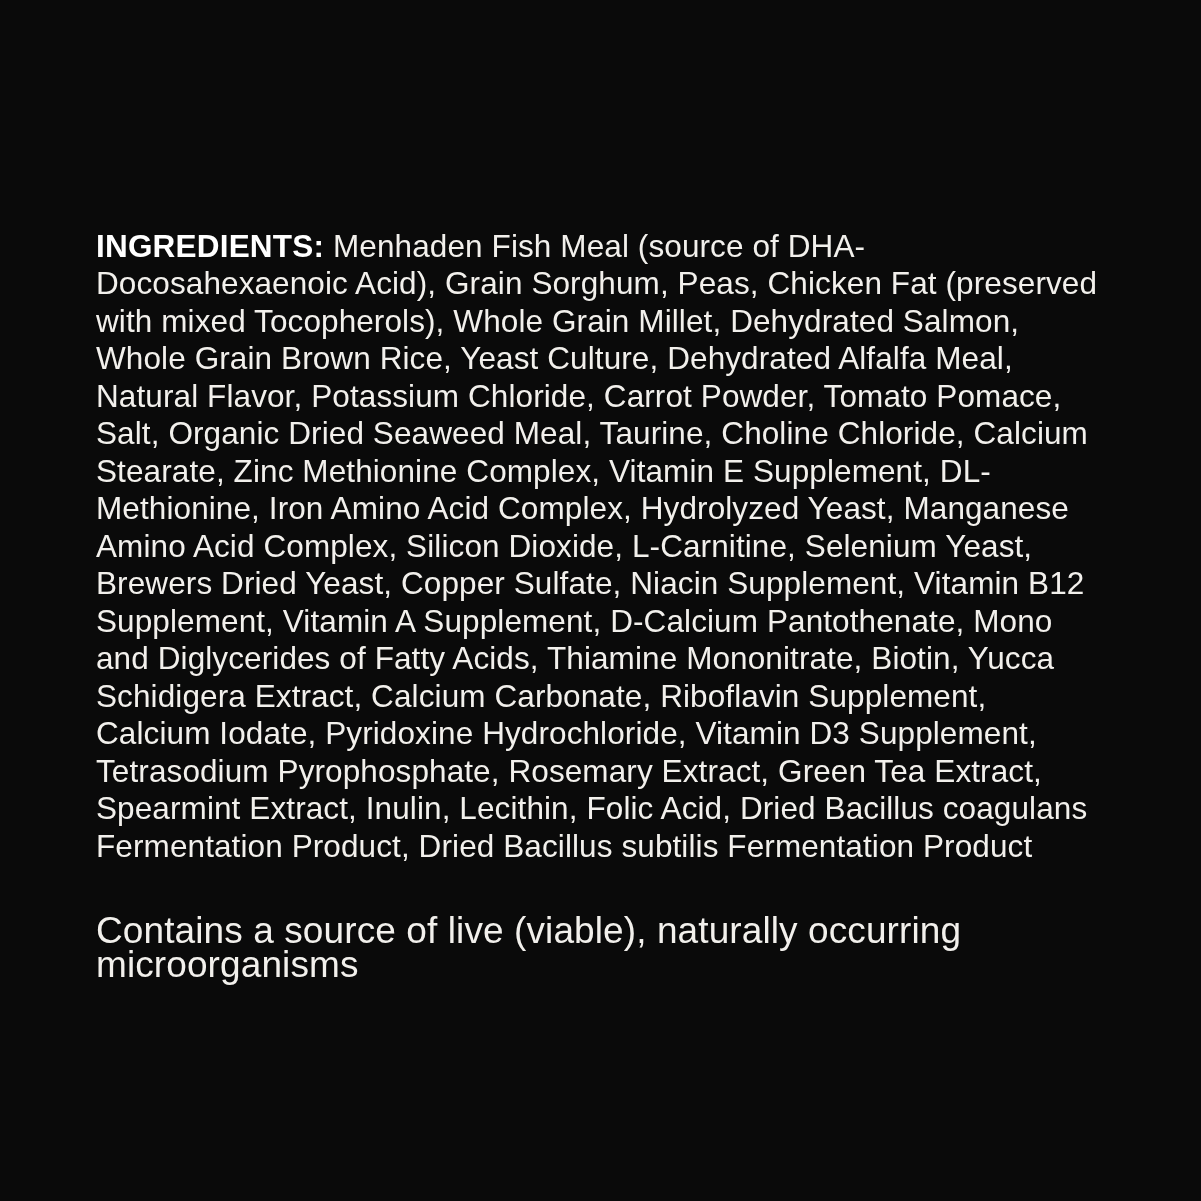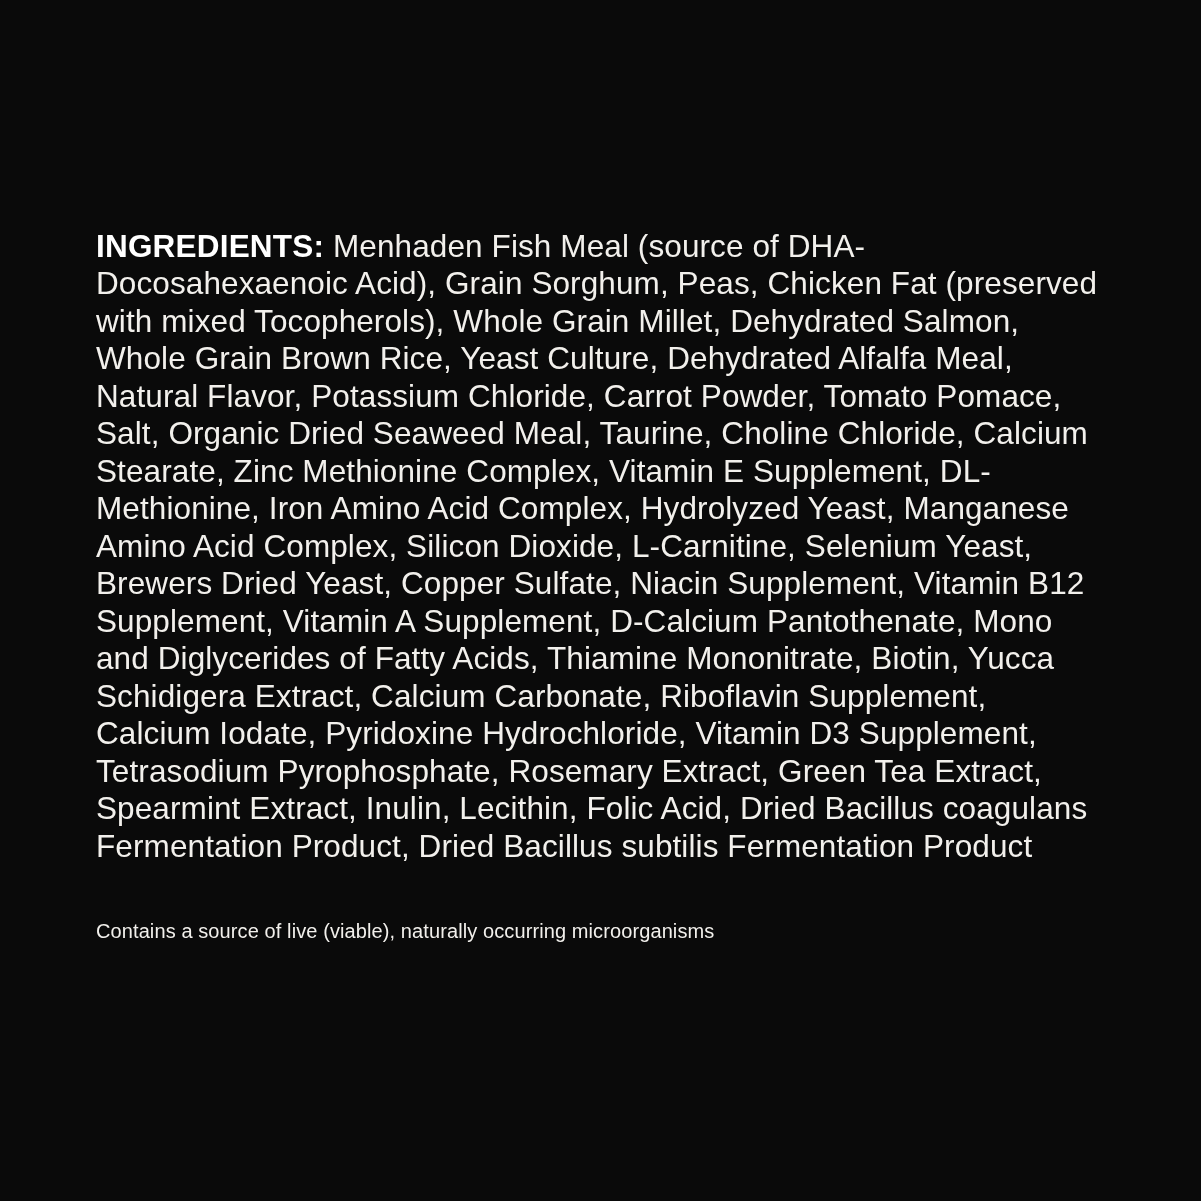--- a/index.html
+++ b/index.html
@@ -35,21 +35,21 @@
     text-align: left;
   }
   .heading {
     font-weight: 700;
     letter-spacing: 0.2px;
     color: #ffffff;
   }
   .contains-note {
     margin-top: 49px;
     color: #f2f0ec;
-    font-size: 20px;
+    font-size: 37px;
     line-height: 34px;
     letter-spacing: 0.1px;
     font-weight: 400;
   }
 </style>
 </head>
 <body>
 
 <div class="page">
   <div class="content">

